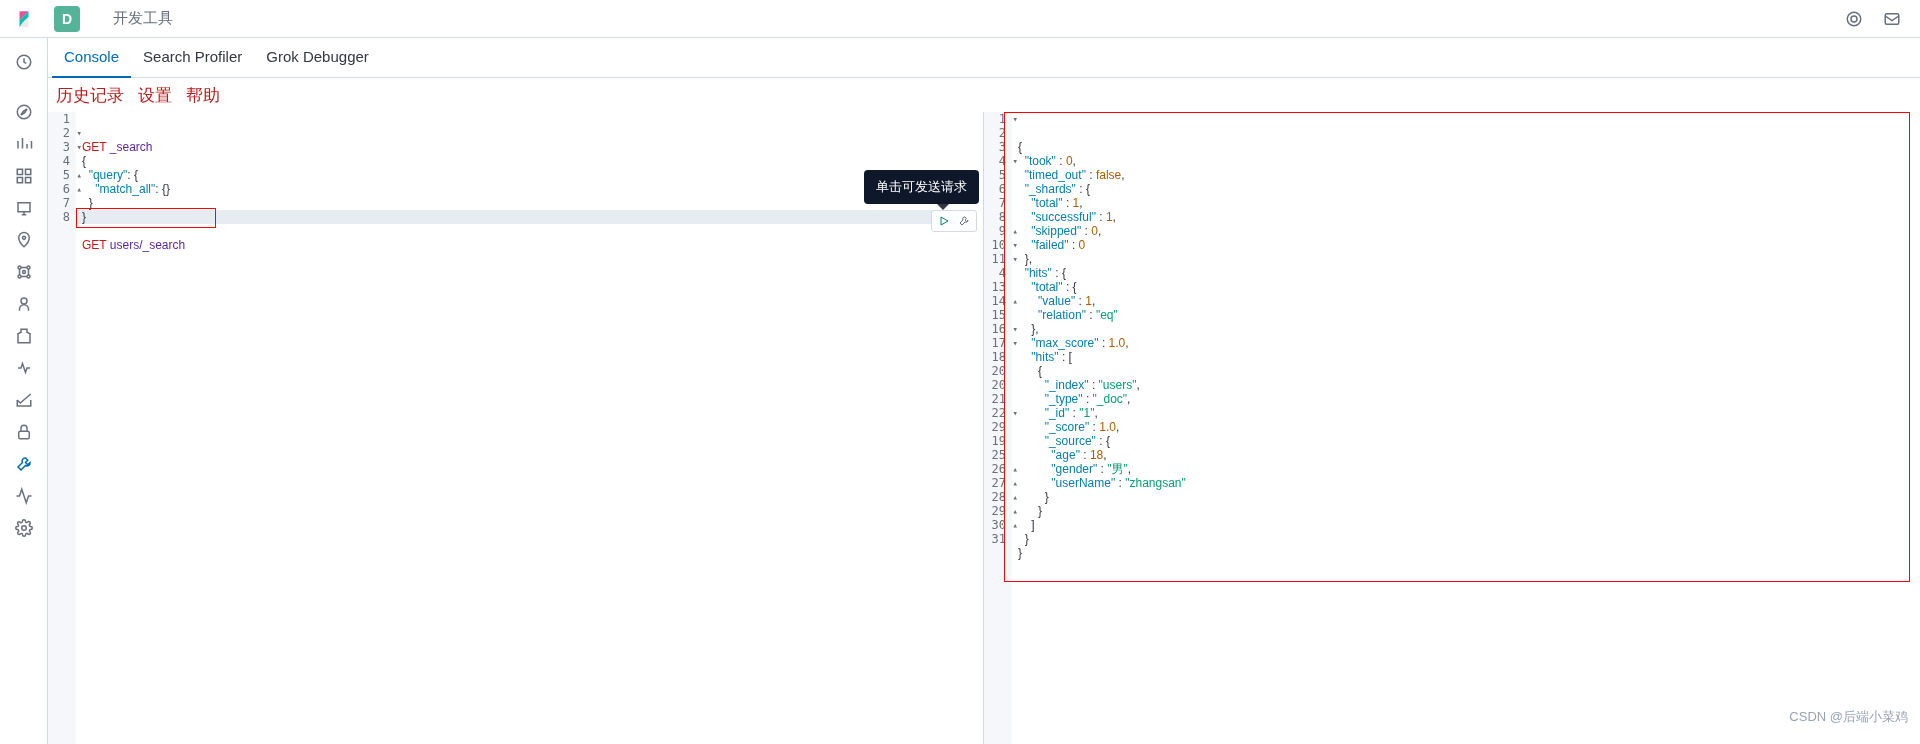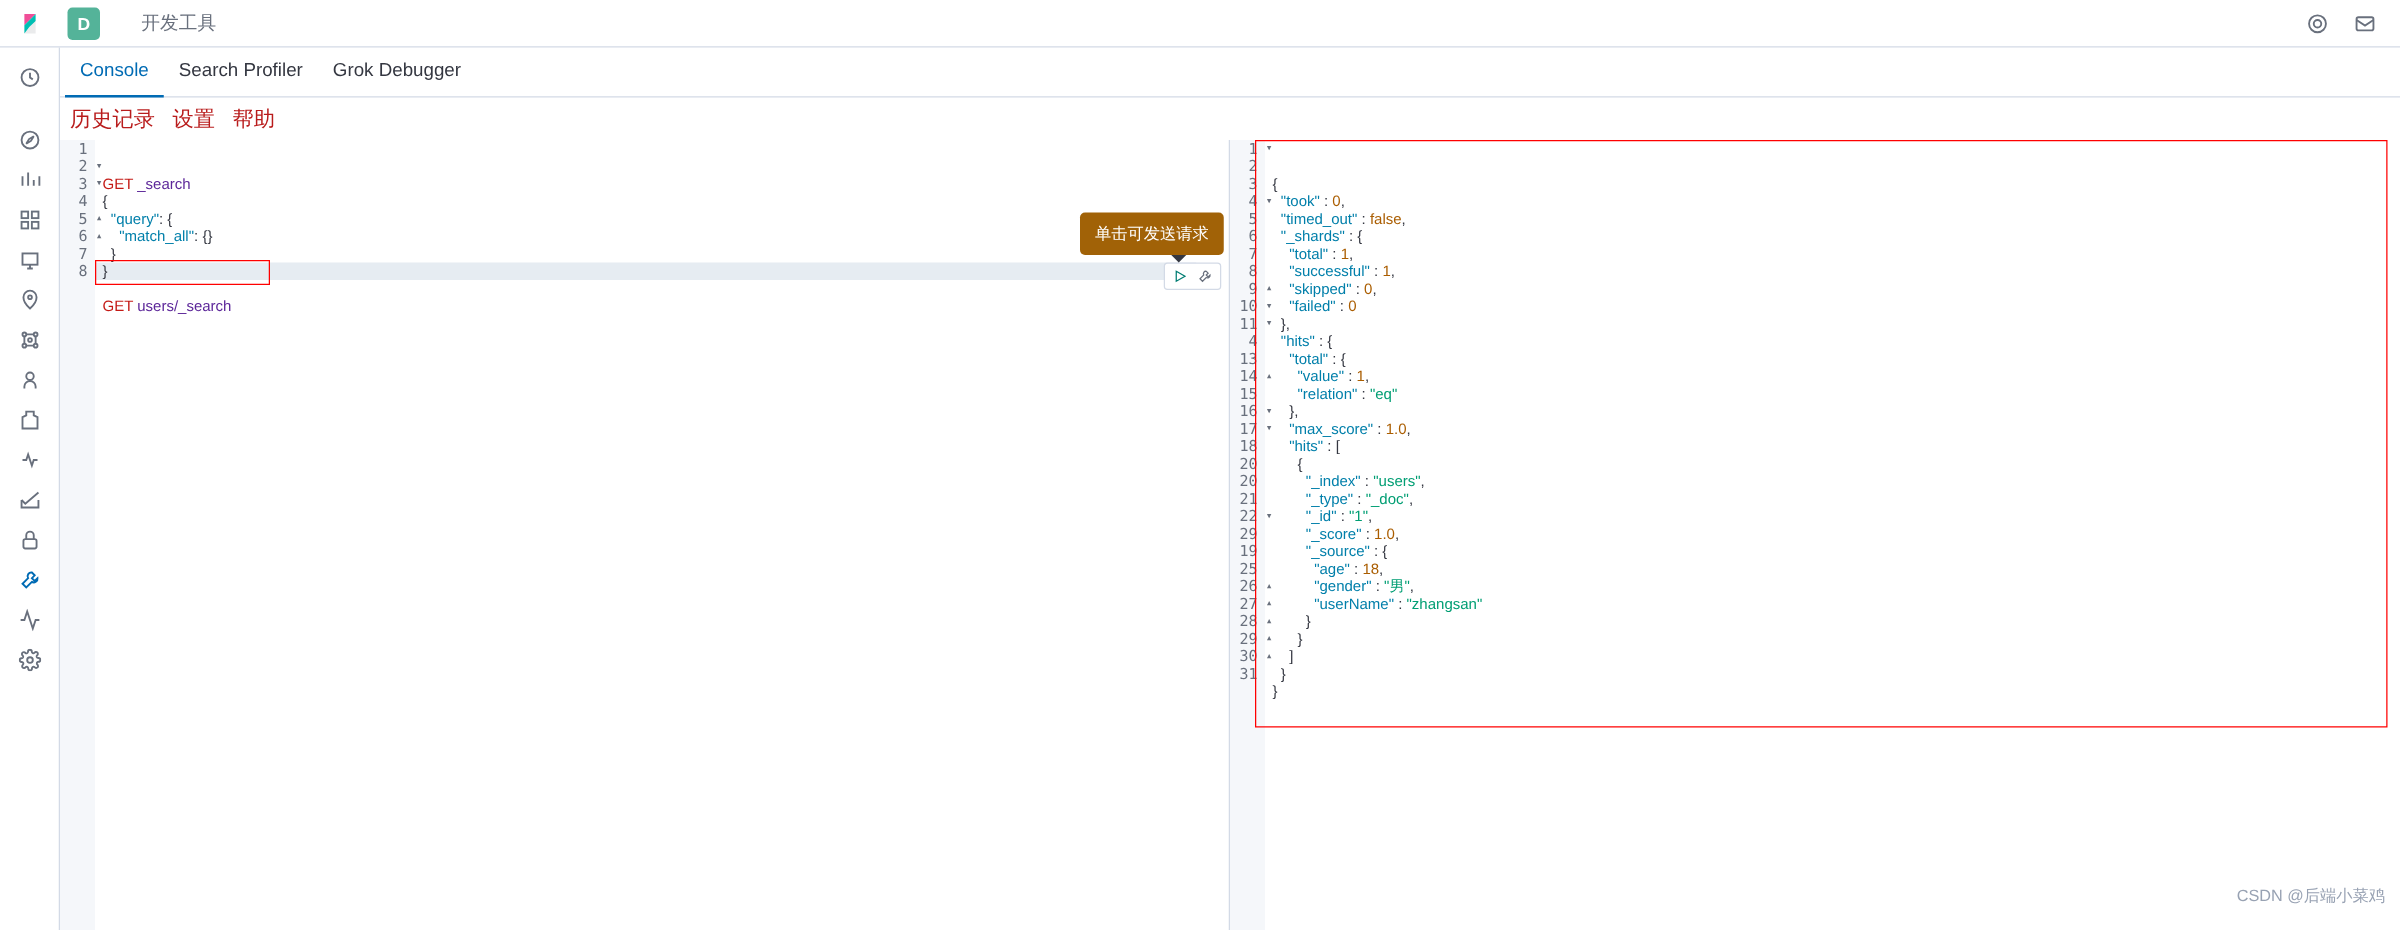--- a/index.html
+++ b/index.html
@@ -44,21 +44,21 @@
 .red-box2 { position:absolute; border:1px solid #ff0000; }
 
 .tok-method { color:#c41a16; }
 .tok-url { color:#5c2699; }
 .tok-key { color:#007faa; }
 .tok-str { color:#009e73; }
 .tok-num { color:#aa5d00; }
 .tok-kw { color:#aa5d00; }
 .tok-punc { color:#343741; }
 
-.tooltip { position:absolute; background:#a16207; color:#fff; padding:8px 12px; border-radius:4px; font-size:13px; }
+.tooltip { position:absolute; background:#0f172a; color:#fff; padding:8px 12px; border-radius:4px; font-size:13px; }
 .tooltip::after { content:''; position:absolute; bottom:-6px; right:30px; border:6px solid transparent; border-top-color:#343741; border-bottom:none; }
 
 .run-btns { position:absolute; display:flex; gap:4px; background:#fff; border:1px solid #d3dae6; border-radius:3px; padding:2px 4px; }
 .run-btns .rb { width:16px; height:16px; display:flex; align-items:center; justify-content:center; cursor:pointer; }
 
 .watermark { position:absolute; right:12px; bottom:18px; font-size:13px; color:#98a2b3; }
 </style>
 </head>
 <body>
 

